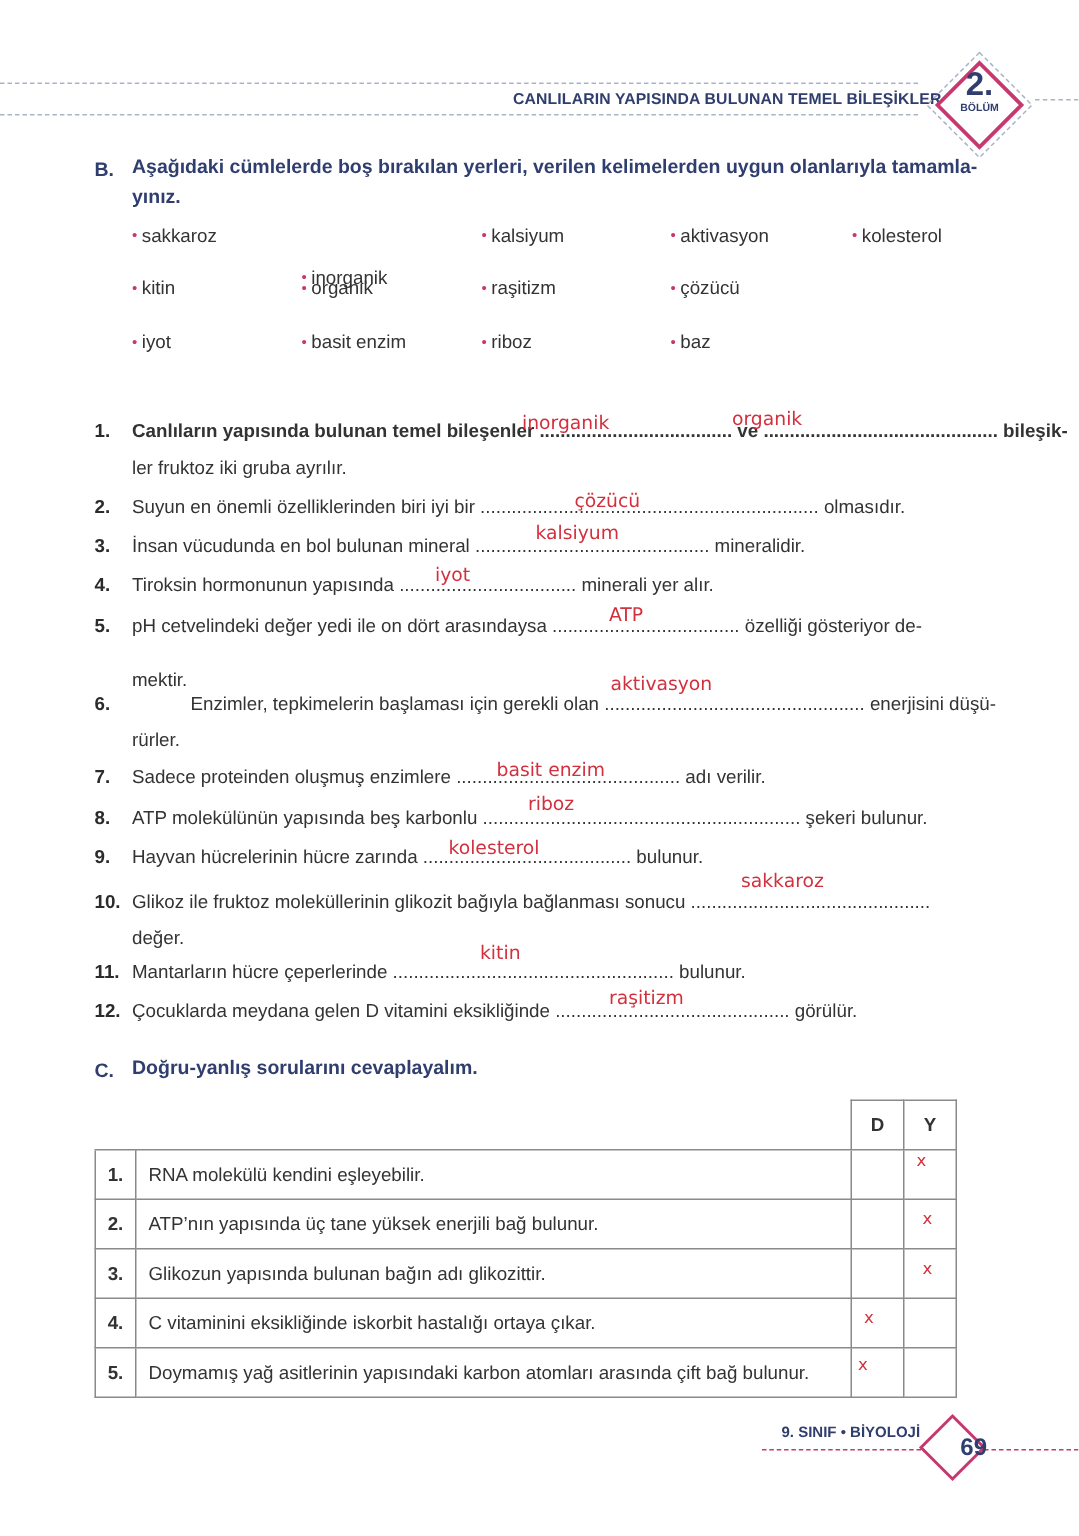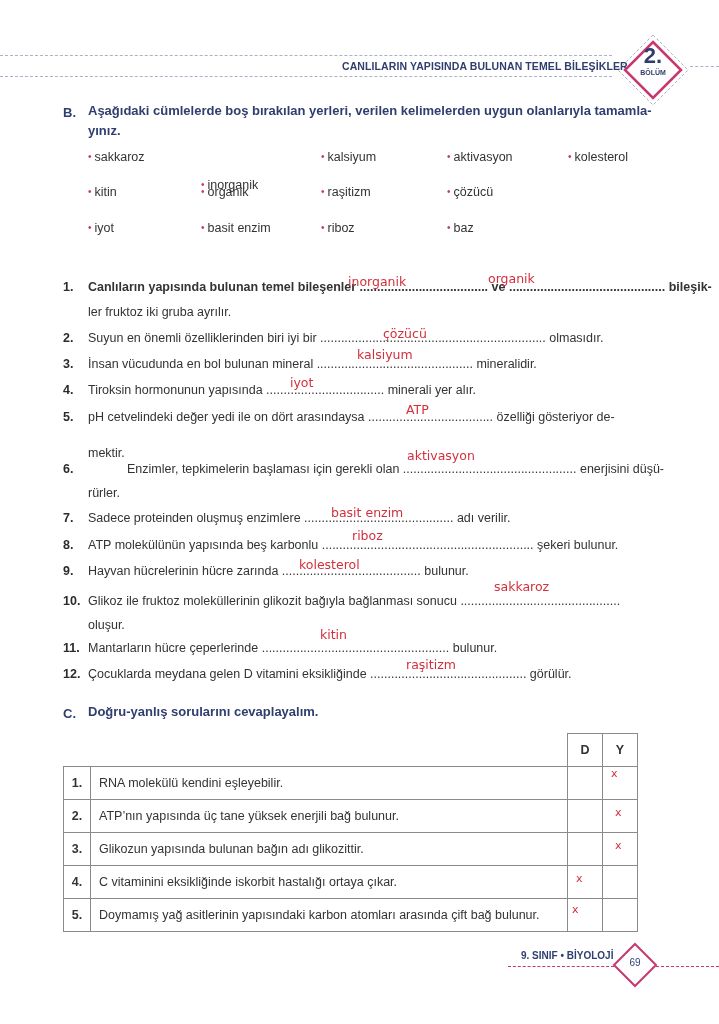--- a/index.html
+++ b/index.html
@@ -54,22 +54,22 @@
     color: #d2303d; font-weight: normal;
   }
 
   
   .ftr-label {
     position: absolute; left: 521px; top: 950px;
     font-size: 10px; font-weight: bold; color: #2f3e6e; white-space: nowrap;
   }
   .page-badge { position: absolute; left: 612px; top: 942px; width: 46px; height: 46px; }
   .page-num {
-    position: absolute; left: 612px; top: 957px; width: 46px; text-align: center;
-    font-size: 10px; font-weight: normal; color: #2f3e6e;
+    position: absolute; left: 612px; top: 957px; width: 46px; text-align: right;
+    font-size: 16px; font-weight: bold; color: #2f3e6e;
   }
 </style>
 </head>
 <body>
 
 <div>
   <div class="hdr-line" style="left:0;top:55px;width:612px;"></div>
   <div class="hdr-line" style="left:0;top:76px;width:612px;"></div>
   <div class="hdr-line" style="left:690px;top:66px;width:29px;"></div>
   <div class="hdr-title">CANLILARIN YAPISINDA BULUNAN TEMEL BİLEŞİKLER</div>
@@ -148,21 +148,21 @@
         <div class="ans" style="left: 352px; top: 528px;">riboz</div>
       </div>
       <div>
         <div class="qnum" style="left: 63px; top: 564px;">9.</div>
         <div class="qtext" style="left: 88px; top: 564px;">Hayvan hücrelerinin hücre zarında ........................................ bulunur.</div>
         <div class="ans" style="left: 299px; top: 557px;">kolesterol</div>
       </div>
       <div>
         <div class="qnum" style="left: 63px; top: 594px;">10.</div>
         <div class="qtext" style="left: 88px; top: 594px;">Glikoz ile fruktoz moleküllerinin glikozit bağıyla bağlanması  sonucu ..............................................</div>
-        <div class="qtext" style="left: 88px; top: 618px;">oluşur.</div>
+        <div class="qtext" style="left: 88px; top: 618px;">değer.</div>
         <div class="ans" style="left: 494px; top: 579px;">sakkaroz</div>
       </div>
       <div>
         <div class="qnum" style="left: 63px; top: 641px;">11.</div>
         <div class="qtext" style="left: 88px; top: 641px;">Mantarların hücre çeperlerinde ...................................................... bulunur.</div>
         <div class="ans" style="left: 320px; top: 627px;">kitin</div>
       </div>
       <div>
         <div class="qnum" style="left: 63px; top: 667px;">12.</div>
         <div class="qtext" style="left: 88px; top: 667px;">Çocuklarda meydana gelen D vitamini eksikliğinde ............................................. görülür.</div>

